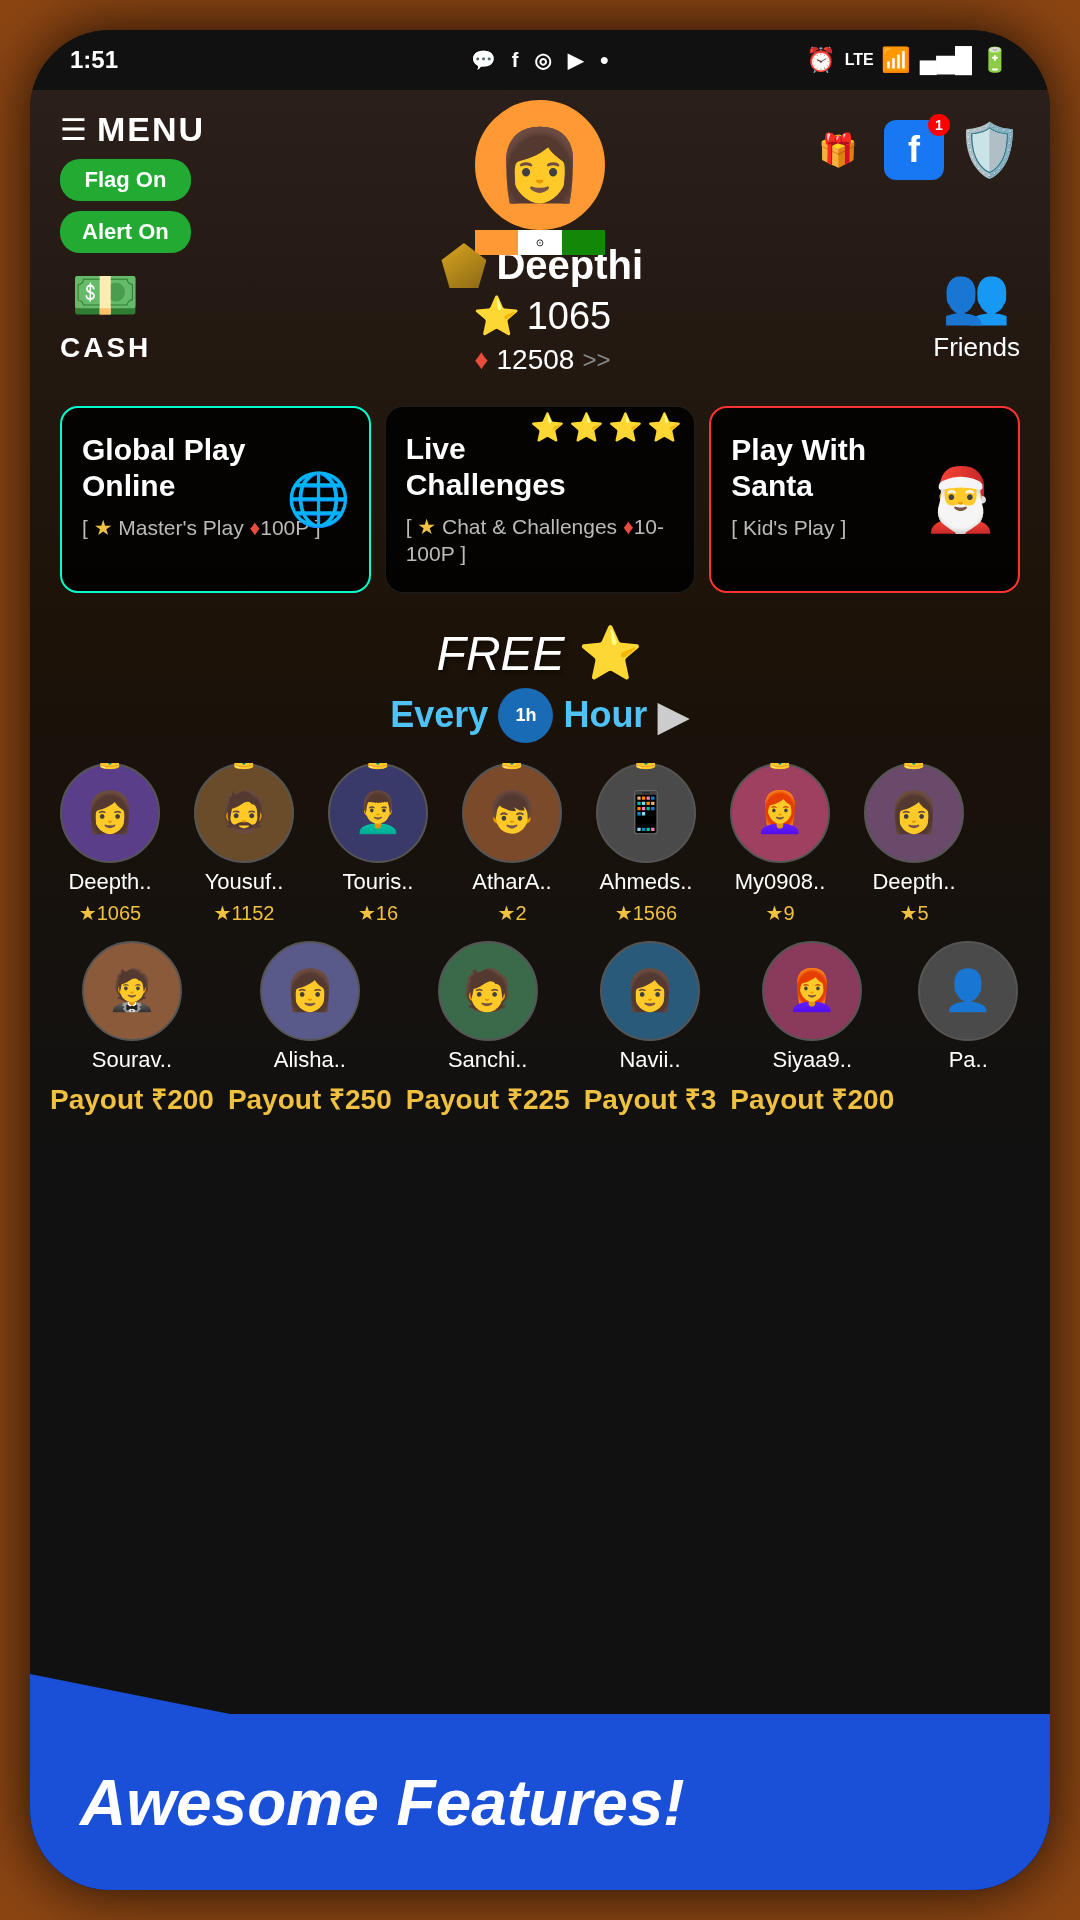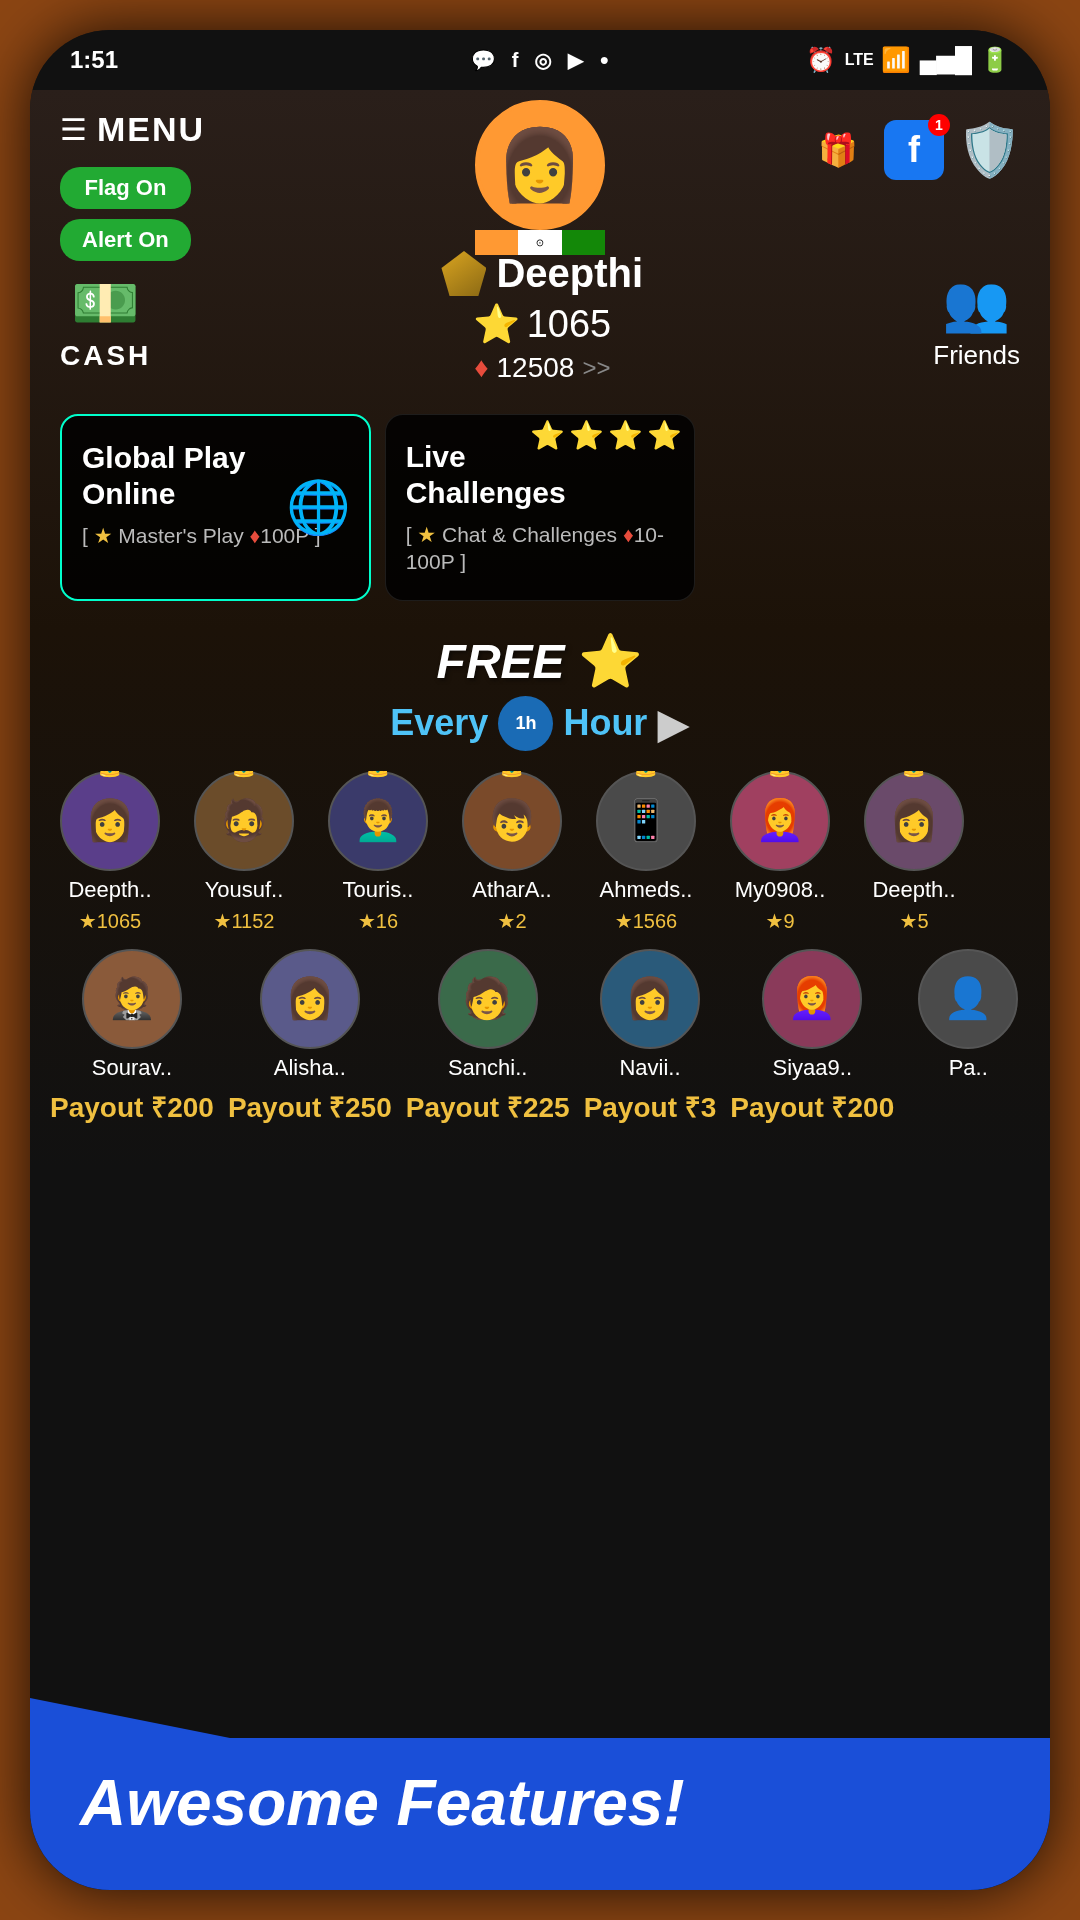--- a/index.html
+++ b/index.html
@@ -75,21 +75,21 @@
       font-size: 34px;
       font-weight: bold;
       letter-spacing: 2px;
       text-align: right;
     }
 
     .flag-buttons {
       display: flex;
       flex-direction: column;
       gap: 10px;
-      margin-top: 8px;
+      margin-top: 0;
     }
     .flag-btn {
       background: #22aa33;
       color: white;
       border: none;
       border-radius: 20px;
       padding: 8px 22px;
       font-size: 22px;
       font-weight: bold;
       cursor: pointer;
@@ -290,21 +290,21 @@
     .free-banner {
       display: flex;
       align-items: center;
       justify-content: center;
       padding: 20px 0 10px;
       gap: 14px;
     }
     .free-text {
       color: white;
       font-size: 48px;
-      font-weight: 700;
+      font-weight: 400;
       font-style: italic;
       text-shadow: 2px 2px 4px rgba(0,0,0,0.5);
     }
     .star-gold-big { color: #f0c040; font-size: 52px; }
     .free-sub {
       display: flex;
       align-items: center;
       gap: 10px;
     }
     .every-text {
@@ -390,21 +390,21 @@
     }
 
     
     .bottom-section {
       position: absolute;
       bottom: 0;
       left: 0;
       right: 0;
       background: #1a4fd8;
       padding: 30px 50px 50px;
-      height: 152px;
+      height: 176px;
       display: flex;
       align-items: flex-end;
     }
     .awesome-text {
       color: white;
       font-size: 64px;
       font-weight: 900;
       font-style: italic;
     }
     .bottom-triangle {
@@ -527,20 +527,25 @@
           </div>
           <div class="game-card-icon stars-row" style="font-size:28px;position:absolute;right:12px;top:20px;">
             <span>⭐</span>
             <span>⭐</span>
             <span>⭐</span>
             <span>⭐</span>
           </div>
         </div>
 
 
+        <div class="game-card santa">
+          <div class="game-card-title">Play With<br>Santa</div>
+          <div class="game-card-sub">[ Kid's Play ]</div>
+          <span class="game-card-icon" style="font-size:62px;">🎅</span>
+        </div>
       </div>
 
       <div class="free-banner">
         <div style="display:flex;flex-direction:column;align-items:center;gap:4px;">
           <div style="display:flex;align-items:center;gap:14px;">
             <span class="free-text">FREE</span>
             <span class="star-gold-big">⭐</span>
           </div>
           <div class="free-sub">
             <span class="every-text">Every</span>

